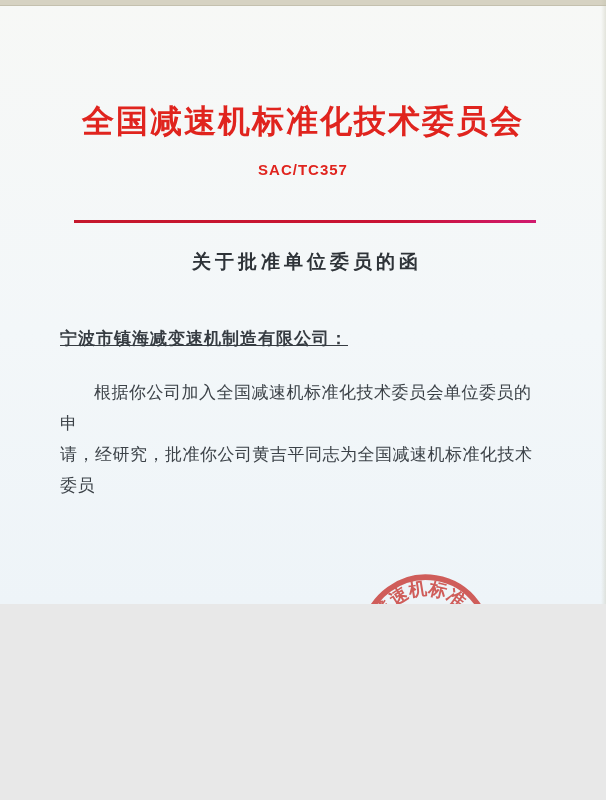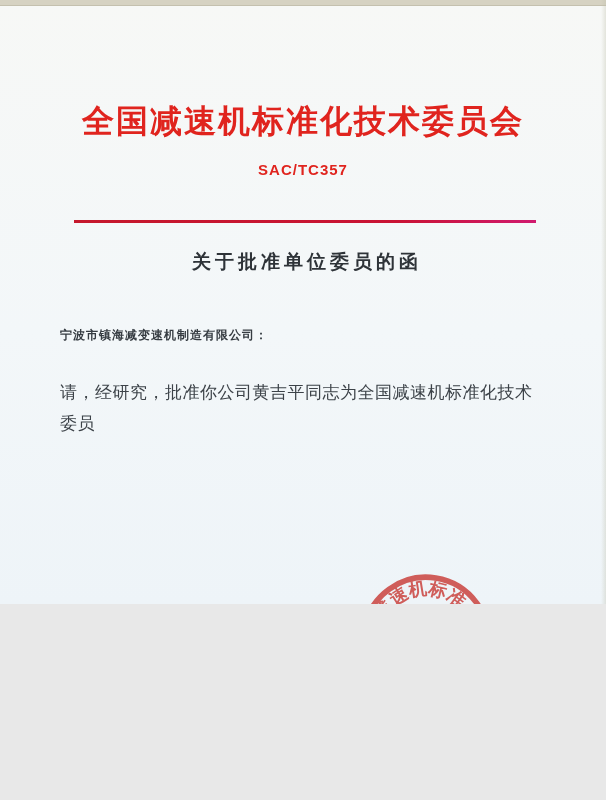--- a/index.html
+++ b/index.html
@@ -76,23 +76,24 @@
     letter-spacing: 4px;
     color: #2e3338;
     padding-left: 8px;
   }
 
   .addressee {
     position: absolute;
     top: 327px;
     left: 60px;
     font-weight: bold;
-    font-size: 12px;
+    font-size: 17px;
     letter-spacing: 1px;
     color: #363c42;
+    text-decoration: underline;
   }
 
   .para {
     position: absolute;
     top: 377px;
     left: 60px;
     width: 482px;
     font-size: 17px;
     line-height: 31px;
     letter-spacing: 0.5px;
@@ -169,20 +170,21 @@
 
   <div class="org-code">SAC/TC357</div>
 
   <div class="red-divider"></div>
 
   <div class="subject">关于批准单位委员的函</div>
 
   <div class="addressee">宁波市镇海减变速机制造有限公司：</div>
 
   <div class="para">
+    <div class="indent">根据你公司加入全国减速机标准化技术委员会单位委员的申</div>
     <div>请，经研究，批准你公司黄吉平同志为全国减速机标准化技术委员</div>
   </div>
 
 
   <div class="sig-org">全国减速机标准化技术委员会</div>
 
   <div class="sig-date">二零一零年九月三十日</div>
 
   <svg class="seal" viewBox="0 0 200 200" xmlns="http://www.w3.org/2000/svg">
     <circle class="seal-ring" cx="100" cy="100" r="91"></circle>

